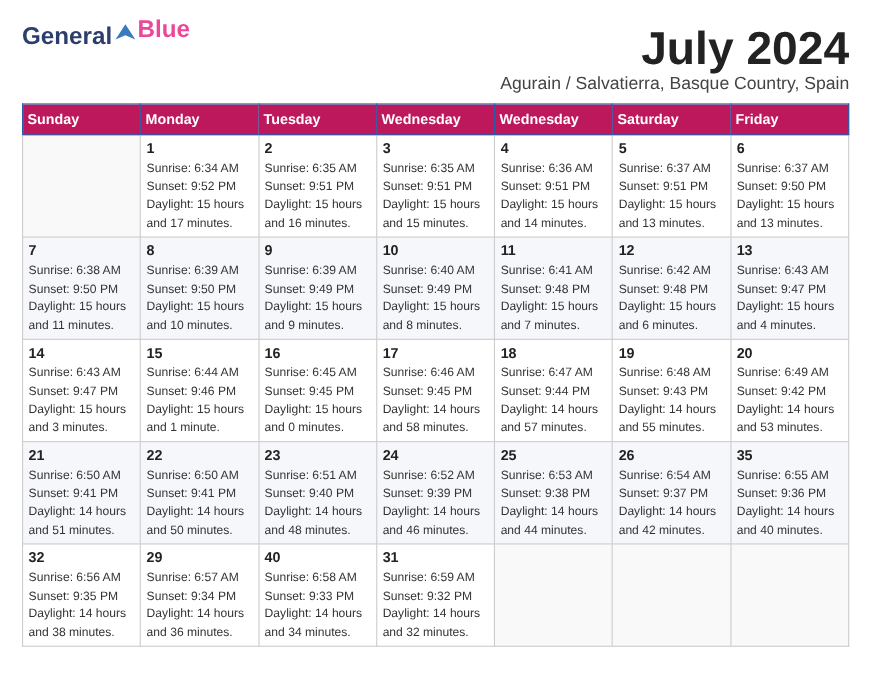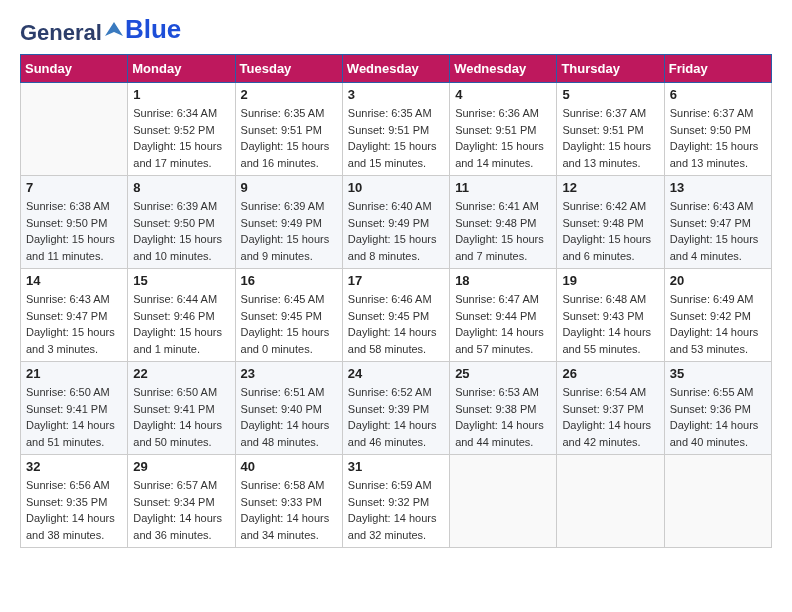--- a/index.html
+++ b/index.html
@@ -81,33 +81,37 @@
 <body>
 
 <div class="header-area">
   <div class="logo">
     <div class="logo-row">
       <span style="font-size:22px;font-weight:bold;color:#2c3e6b;">General</span>
       <svg width="22" height="22" viewBox="0 0 22 22" style="margin-left:1px;margin-top:-4px;">
         <polygon points="11,2 20,16 11,12 2,16" fill="#3a7abf"></polygon>
       </svg>
     </div>
-    <span style="font-size:26px;font-weight:bold;color:#1d4ed8;margin-top:-6px;">Blue</span>
+    <span style="font-size:22px;font-weight:bold;color:#ec4899;margin-top:-6px;">Blue</span>
+  </div>
+  <div class="title-area">
+    <div class="title-month">July 2024</div>
+    <div class="title-location">Agurain / Salvatierra, Basque Country, Spain</div>
   </div>
 </div>
 
 <table>
   <thead>
     <tr>
     <th>Sunday</th>
         <th>Monday</th>
         <th>Tuesday</th>
         <th>Wednesday</th>
         <th>Wednesday</th>
-        <th>Thursday</th>
+        <th>Saturday</th>
         <th>Friday</th>
       </tr>
   </thead>
   <tbody id="calendar-body">
   <tr>
         <td class="empty-cell"></td>
         <td>
           <div class="day-num">1</div>
           <div class="day-info">Sunrise: 6:34 AM<br>Sunset: 9:52 PM<br>Daylight: 15 hours<br>and 17 minutes.</div>
         </td>

